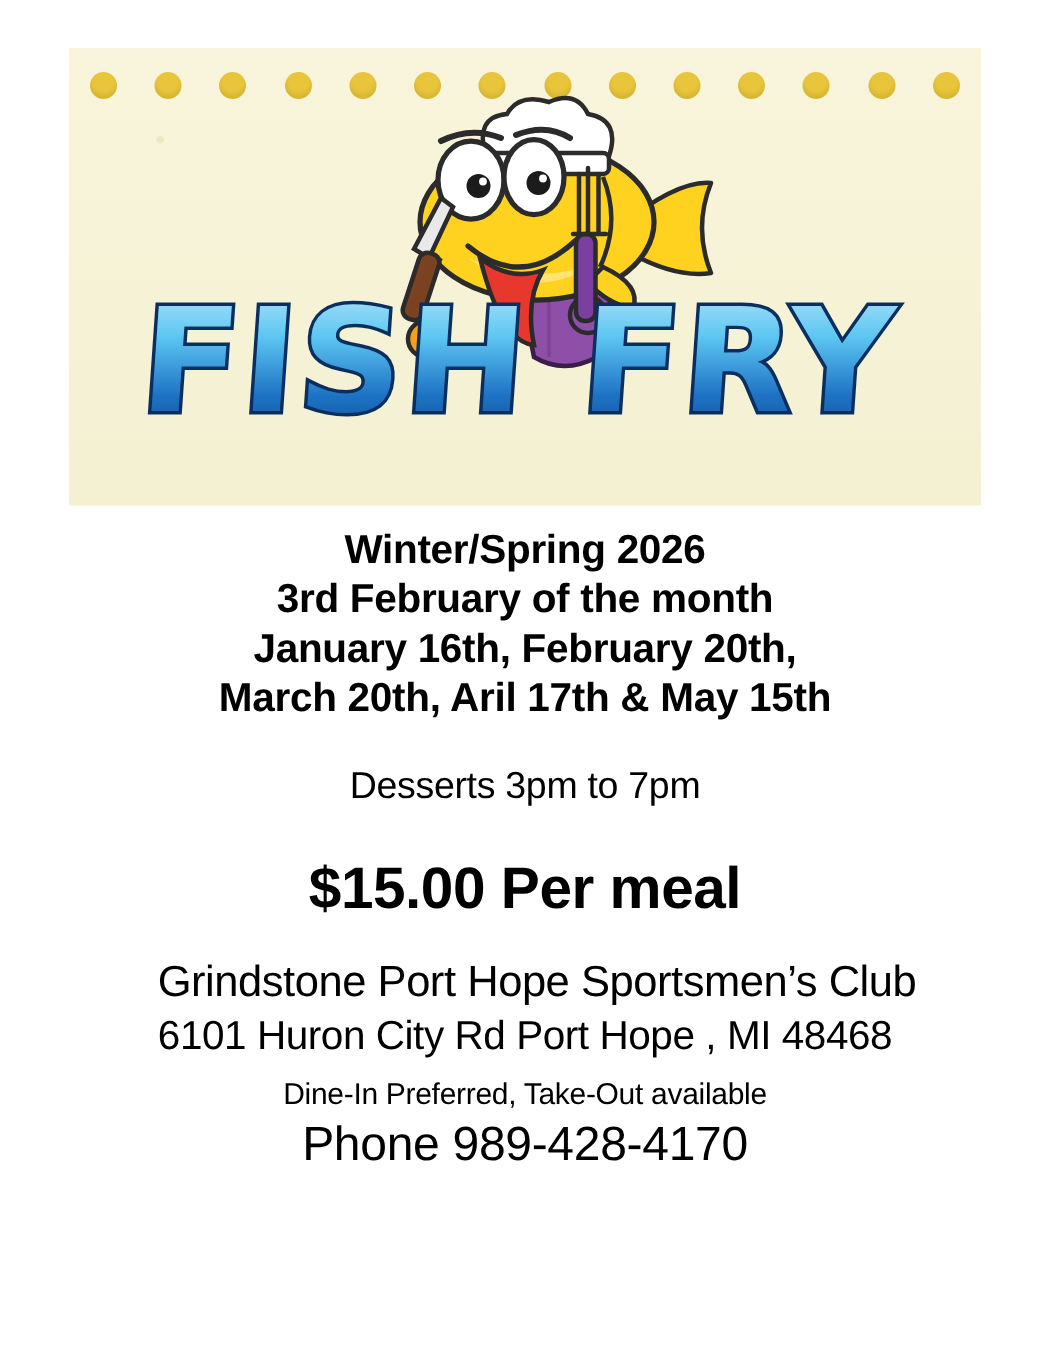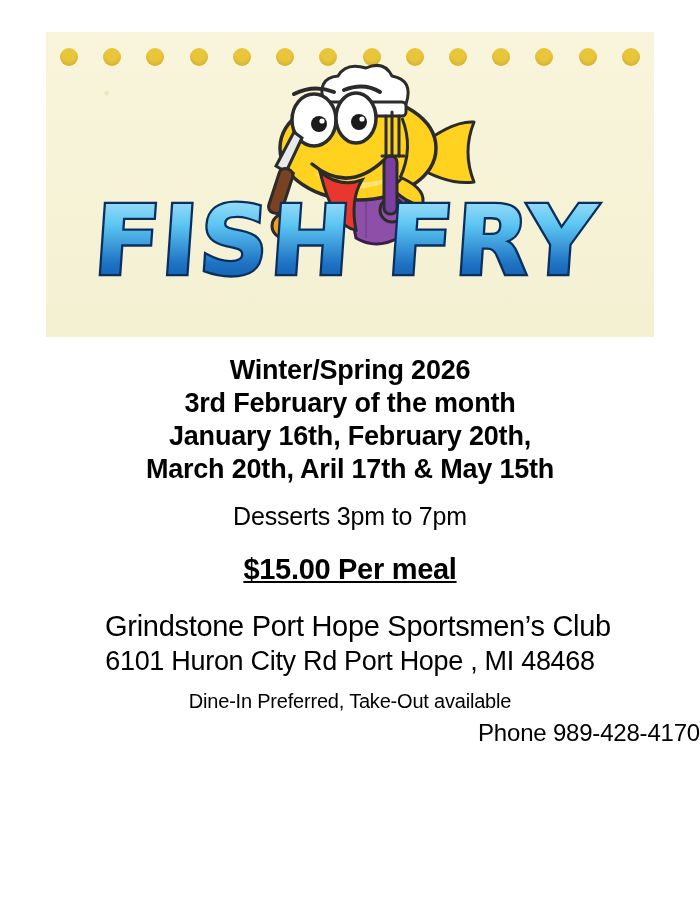--- a/index.html
+++ b/index.html
@@ -87,67 +87,65 @@
     left: 0;
     top: 338px;
     width: 700px;
     text-align: center;
   }
   .headline {
     font-weight: bold;
     font-size: 27px;
     line-height: 33px;
     letter-spacing: -0.2px;
-    margin: 16px;
-    padding: 0 30px;
+    margin: 0;
+    padding: 12px 30px;
   }
   .headline .l1 { display: block; }
   .serving {
     font-size: 25px;
     margin-top: 16px;
     letter-spacing: -0.2px;
   }
   .menu {
     text-align: left;
     margin: 12px auto 0 auto;
     width: 520px;
     font-size: 19px;
     line-height: 25px;
     letter-spacing: -0.2px;
   }
   .price {
     font-weight: bold;
-    font-size: 29px;
-    margin-top: 22px;
+    font-size: 39px;
+    margin-top: 32px;
     letter-spacing: -0.3px;
-    text-decoration: underline;
   }
   .club {
     font-size: 29px;
     margin-top: 22px;
     line-height: 36px;
     letter-spacing: -0.3px;
     margin-left: 16px;
   }
   .address {
     font-size: 27px;
     line-height: 34px;
     letter-spacing: -0.3px;
   }
   .takeout {
     font-size: 20px;
     margin-top: 7px;
     line-height: 32px;
     letter-spacing: -0.2px;
   }
   .phone {
-    font-size: 24px;
+    font-size: 32px;
     line-height: 32px;
     letter-spacing: -0.2px;
-    text-align: right;
   }
 </style>
 </head>
 <body>
 
 <div class="flyer">
 
   <div class="banner">
     <div class="banner-texture"></div>
 

